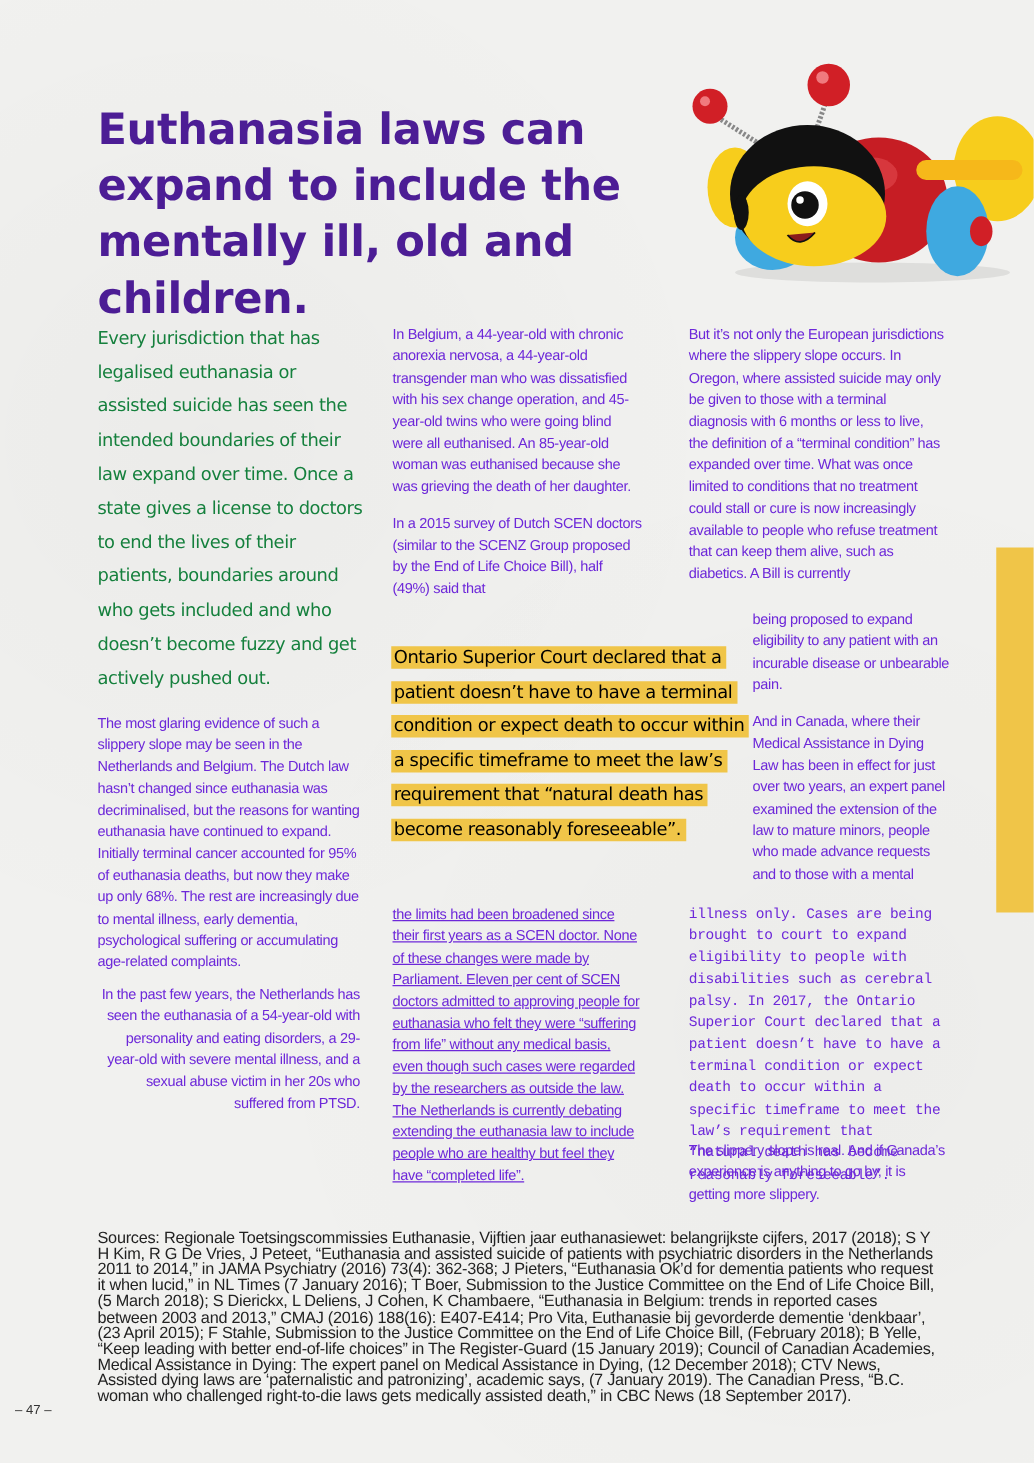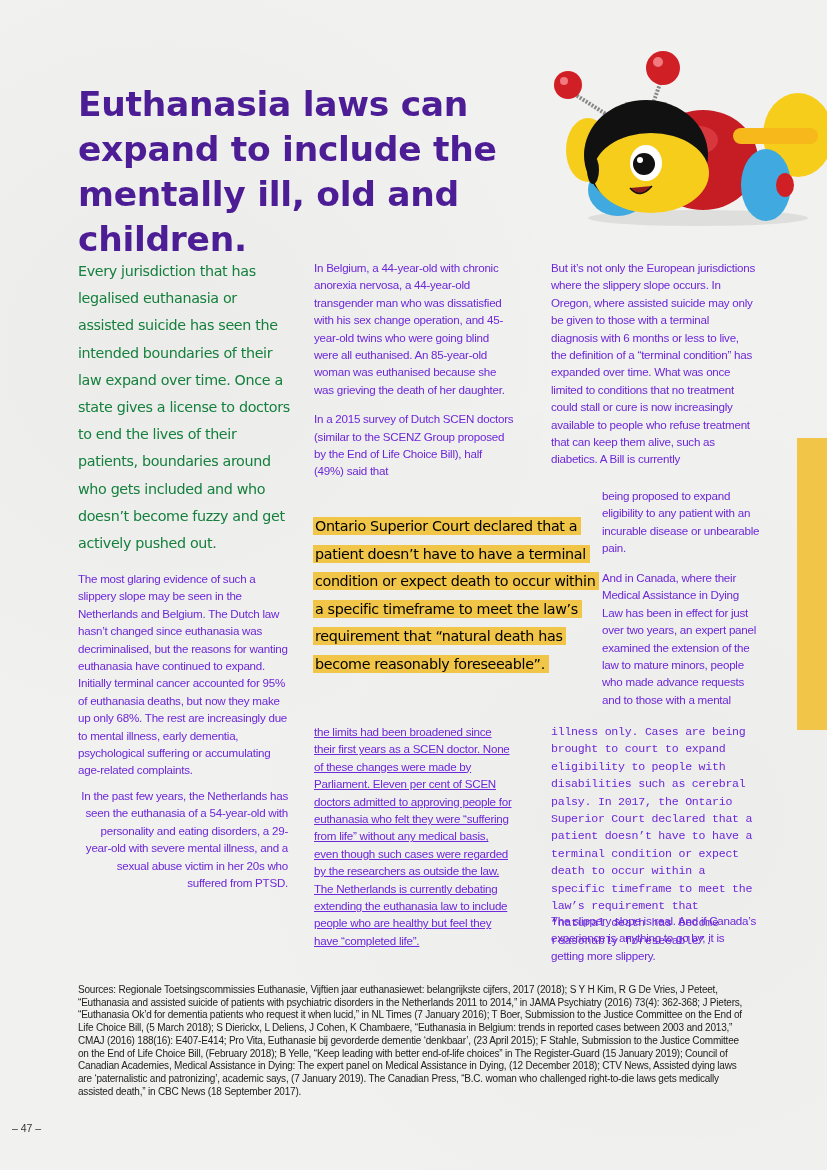--- a/index.html
+++ b/index.html
@@ -53,21 +53,21 @@
     font-size: 14.3px; line-height: 27.6px; color: #000000; letter-spacing: -0.35px;
   }
   .pullquote .hl {
     background: #f0c548;
     box-decoration-break: clone; -webkit-box-decoration-break: clone;
     padding: 1px 4px 1px 2px;
   }
 
   .sources {
     position: absolute; left: 78px; top: 984px; width: 672px;
-    font-size: 10px; line-height: 12.7px; color: #222; letter-spacing: -0.2px;
+    font-size: 13px; line-height: 12.7px; color: #222; letter-spacing: -0.2px;
   }
 
   .page-number {
     position: absolute; left: 0; width: 827px; top: 1122px; text-align: left;
     font-size: 10.5px; color: #333; margin-left: 12px;
   }
 </style>
 </head>
 <body>
 

